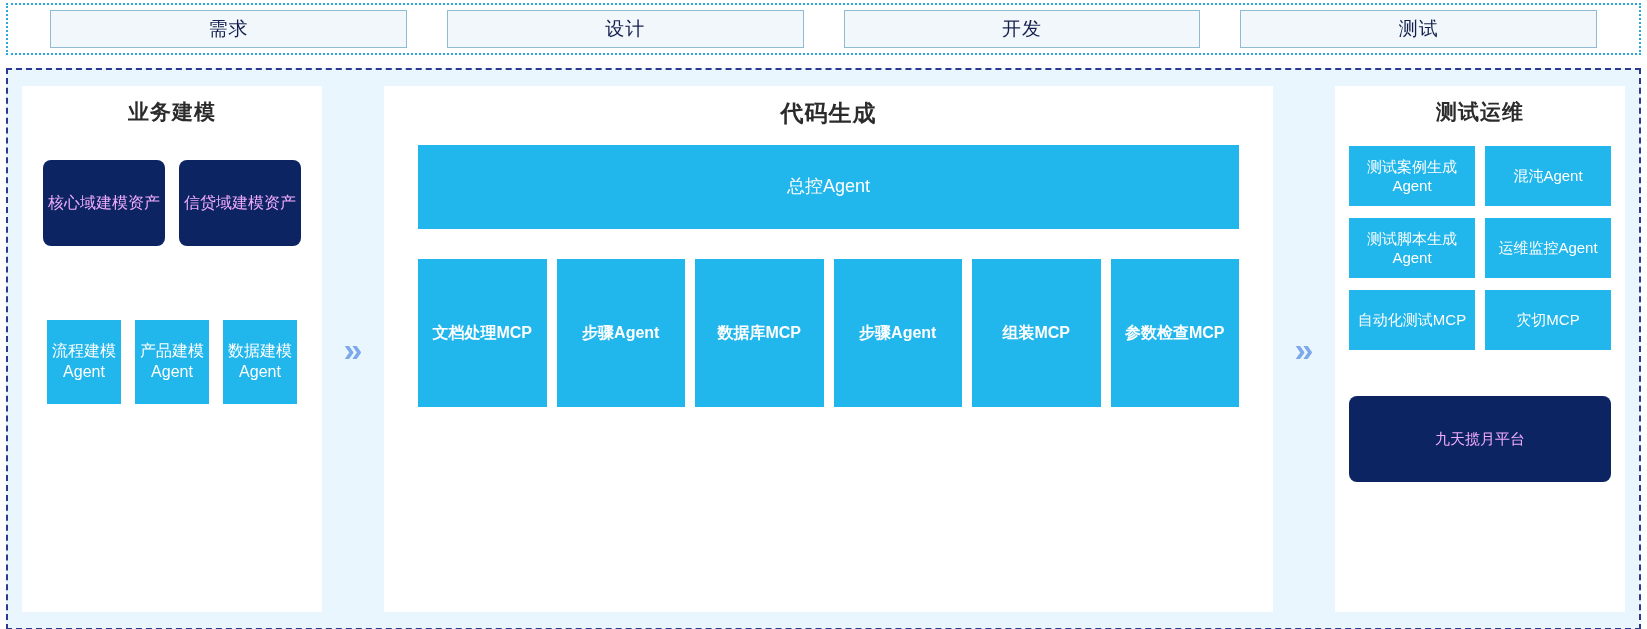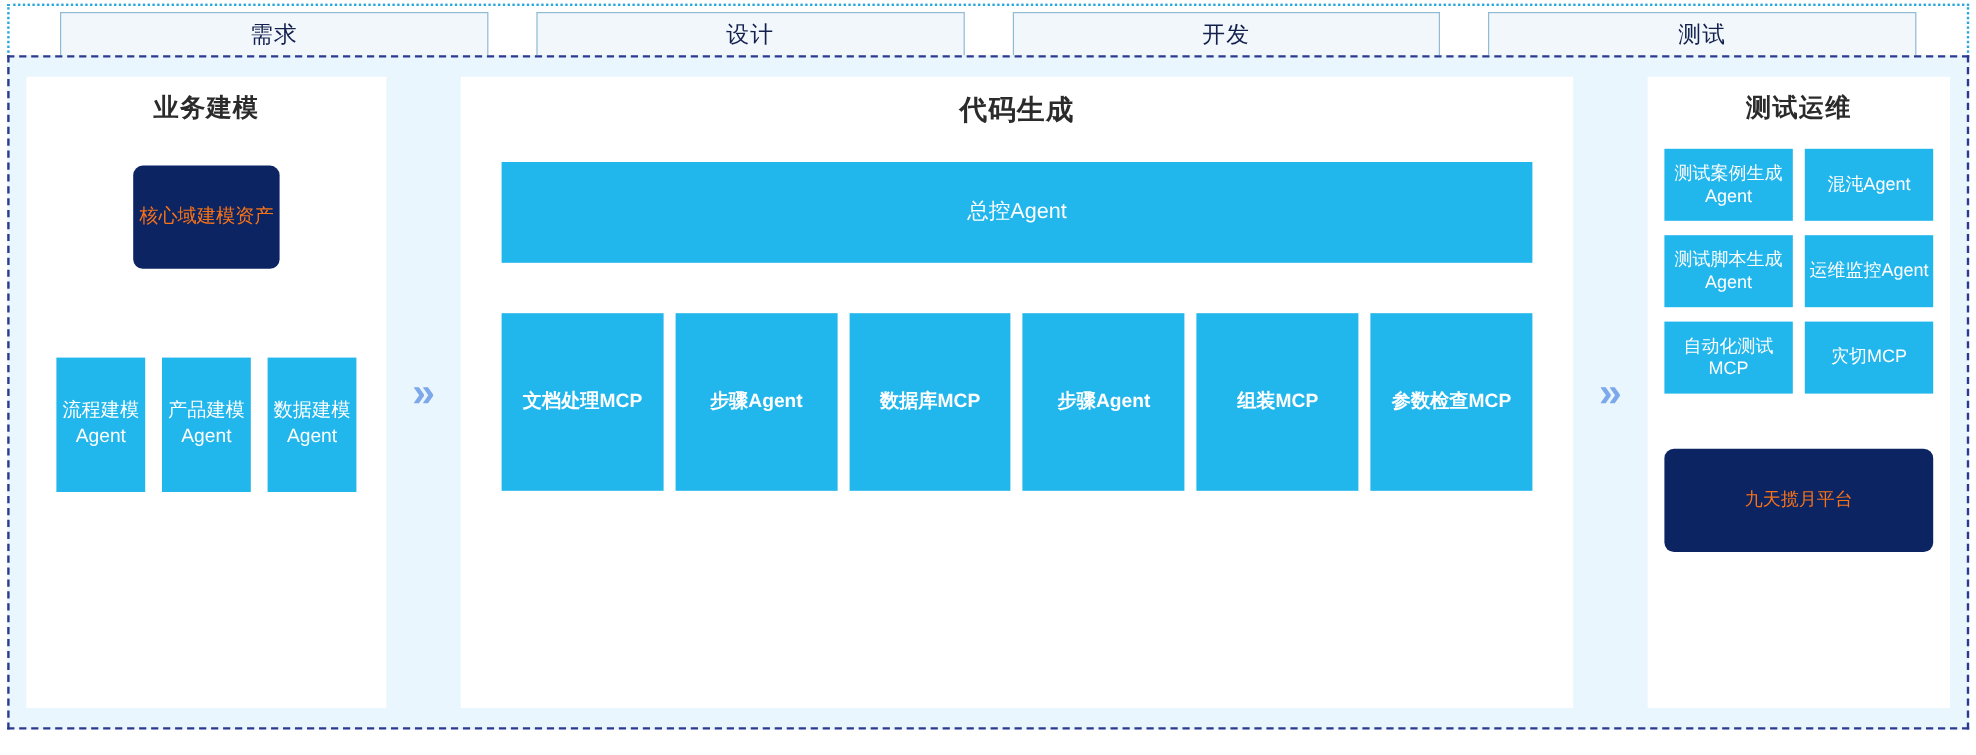--- a/index.html
+++ b/index.html
@@ -43,40 +43,40 @@
     justify-content: center;
     font-size: 19px;
     color: #13204e;
     letter-spacing: 1px;
   }
 
   
   .main-frame {
     position: absolute;
     left: 6px;
-    top: 46px;
+    top: 68px;
     width: 1635px;
     height: 562px;
     border: 2px dashed #2b3a8f;
     background: #eaf6fd;
     display: flex;
     align-items: stretch;
     padding: 16px 14px;
   }
 
   
   .panel {
     background: #ffffff;
     padding: 12px 14px 14px 14px;
     display: flex;
     flex-direction: column;
   }
   .panel-left   { width: 300px; }
-  .panel-center { flex: 1 1 auto; margin: 0; gap: 12px; }
-  .panel-right  { width: 252px; }
+  .panel-center { flex: 1 1 auto; margin: 0; }
+  .panel-right  { width: 290px; }
 
   .panel-title {
     text-align: center;
     font-size: 21px;
     font-weight: bold;
     color: #2b2b2b;
     margin-bottom: 10px;
     letter-spacing: 1px;
   }
   .panel-title.big { font-size: 23px; }
@@ -90,21 +90,21 @@
     color: #7da8ec;
     font-size: 34px;
     font-weight: bold;
     line-height: 1;
     user-select: none;
   }
 
   
   .card-navy {
     background: #0d2463;
-    color: #f97316;
+    color: #f0abfc;
     border-radius: 8px;
     display: flex;
     align-items: center;
     justify-content: center;
     text-align: center;
     font-size: 16px;
     line-height: 1.3;
     padding: 0;
   }
   .card-cyan {
@@ -126,21 +126,21 @@
     margin-top: 24px;
   }
   .assets-row .card-navy { width: 122px; height: 86px; }
 
   .lmodel-row {
     display: flex;
     gap: 14px;
     justify-content: center;
     margin-top: 74px;
   }
-  .lmodel-row .card-cyan { width: 74px; height: 112px; font-size: 16px; }
+  .lmodel-row .card-cyan { width: 74px; height: 84px; font-size: 16px; }
 
   
   .master-agent {
     height: 84px;
     margin: 6px 20px 0 20px;
     font-size: 18px;
   }
   .ctx-block {
     margin: 12px 20px 0 20px;
     background: #21b6ec;
@@ -211,20 +211,21 @@
     <div class="stage-tab">测试</div>
   </div>
 
   <div class="main-frame">
 
     <div class="panel panel-left">
       <div class="panel-title">业务建模</div>
 
       <div class="assets-row">
         <div class="card-navy">核心域建模资产</div>
+        <div class="card-navy">信贷域建模资产</div>
       </div>
 
       <div class="lmodel-row">
         <div class="card-cyan">流程建模Agent</div>
         <div class="card-cyan">产品建模Agent</div>
         <div class="card-cyan">数据建模Agent</div>
       </div>
     </div>
 
     <div class="arrow">»</div>

